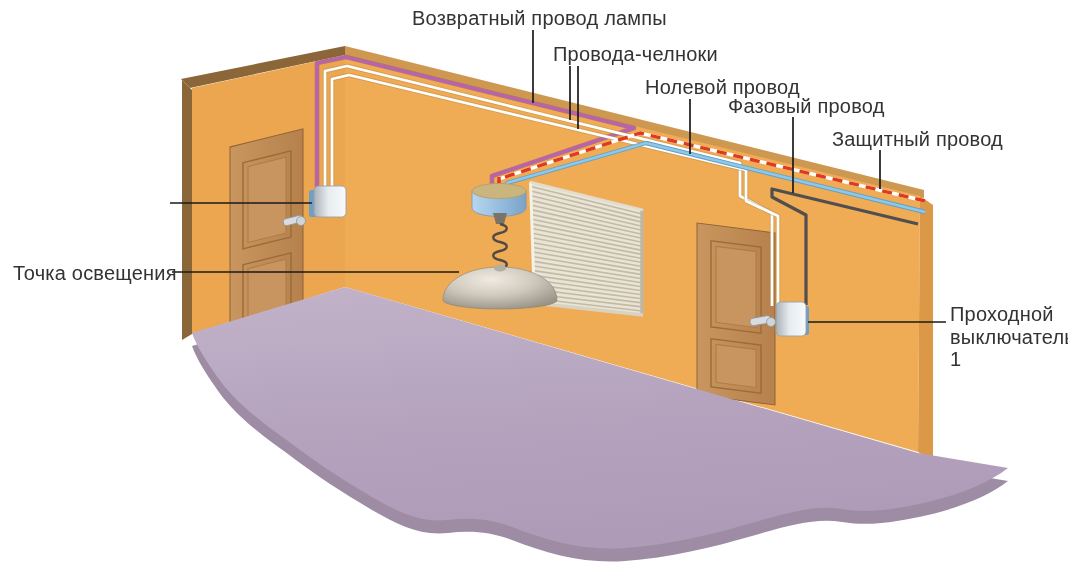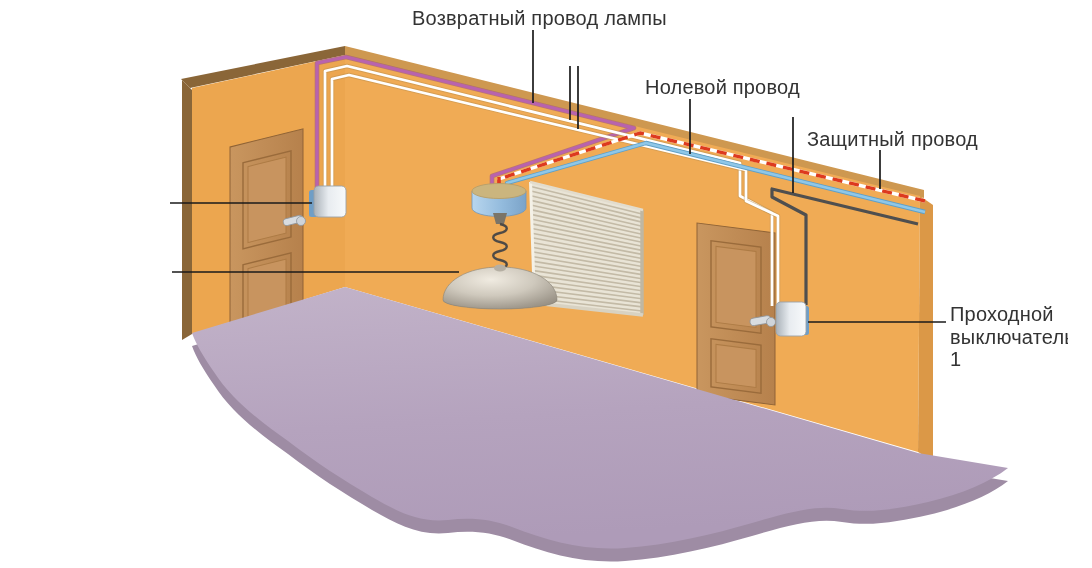--- a/index.html
+++ b/index.html
@@ -179,16 +179,19 @@
     <line x1="690" y1="99" x2="690" y2="154"></line>
     <line x1="793" y1="117" x2="793" y2="193"></line>
     <line x1="880" y1="150" x2="880" y2="189"></line>
     <line x1="170" y1="203" x2="312" y2="203"></line>
     <line x1="172" y1="272" x2="459" y2="272"></line>
     <line x1="808" y1="322" x2="946" y2="322"></line>
   </g>
 </svg>
 
   <div class="lbl" style="left:412px;top:7px">Возвратный провод лампы</div>
+  <div class="lbl" style="left:553px;top:43px">Провода-челноки</div>
   <div class="lbl" style="left:645px;top:76px">Нолевой провод</div>
-  <div class="lbl" style="left:807px;top:128px">Защитный провод</div>
+  <div class="lbl" style="left:728px;top:95px">Фазовый провод</div>
+  <div class="lbl" style="left:832px;top:128px">Защитный провод</div>
+  <div class="lbl" style="left:13px;top:262px">Точка освещения</div>
   <div class="lbl wrap" style="left:950px;top:303px;width:142px">Проходной выключатель 1</div>
 </div>
 
 </body></html>

